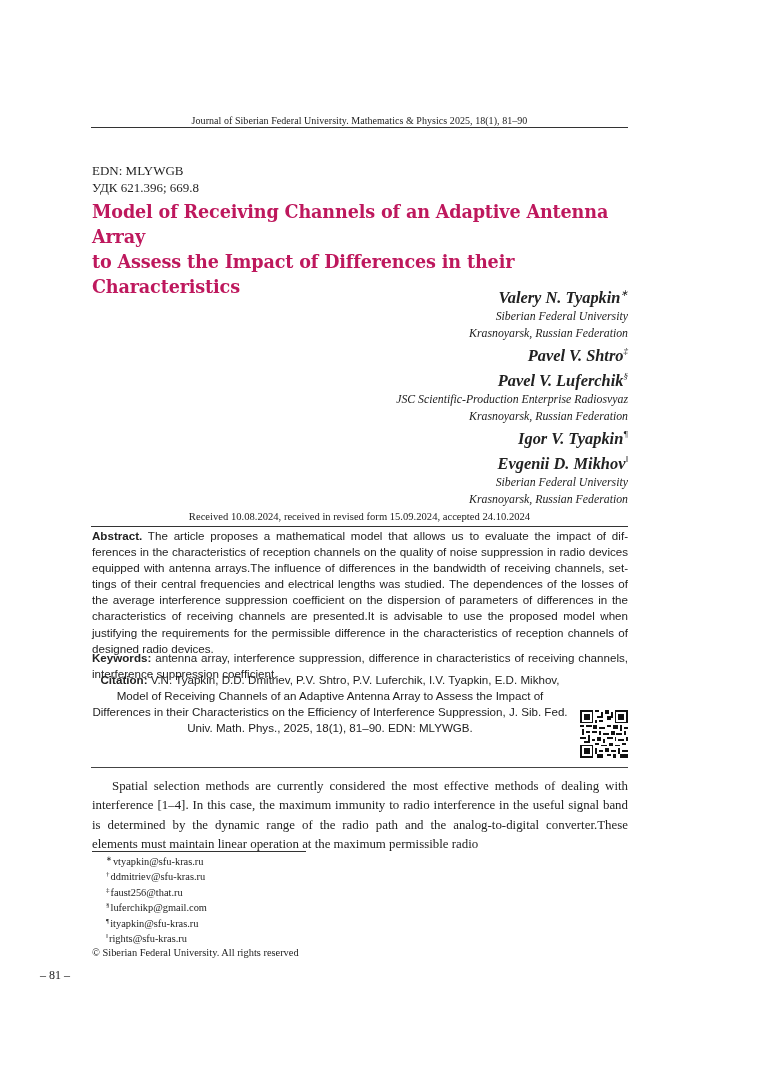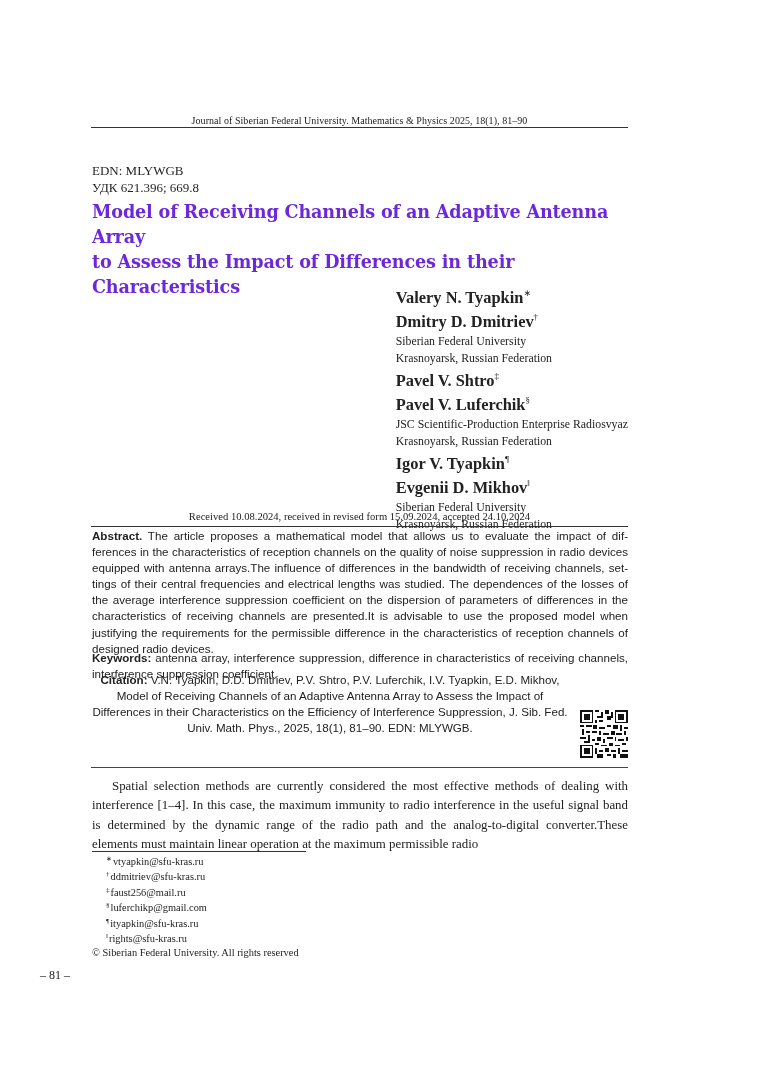--- a/index.html
+++ b/index.html
@@ -5,22 +5,22 @@
     html, body { margin: 0; padding: 0; background: #ffffff; }
     body { width: 764px; height: 1080px; position: relative; overflow: hidden;
       font-family: "DejaVu Serif", "Liberation Serif", serif; color: #1a1a1a; }
     .page { position: absolute; left: 0; top: 0; width: 764px; height: 819px; }
     .running-head { position: absolute; left: 91px; width: 537px; top: 115px; text-align: center;
       font-size: 10px; color: #222; font-family: "Liberation Serif", serif; letter-spacing: 0.05px; }
     .head-rule { position: absolute; left: 91px; width: 537px; top: 127px; height: 0; border-top: 1.2px solid #333; }
     .meta { position: absolute; left: 92px; top: 162px; font-family: "Liberation Serif", serif;
       font-size: 13px; line-height: 17px; color: #1f1f1f; }
     .title { position: absolute; left: 92px; top: 199px; width: 540px; font-family: "DejaVu Serif", serif;
-      font-weight: bold; font-size: 17.6px; line-height: 25px; color: #6d28d9; letter-spacing: -0.15px; }
-    .authors { position: absolute; right: 136px; top: 284px; text-align: left; font-family: "Liberation Serif", serif; }
+      font-weight: bold; font-size: 17.6px; line-height: 25px; color: #be185d; letter-spacing: -0.15px; }
+    .authors { position: absolute; right: 136px; top: 284px; text-align: right; font-family: "Liberation Serif", serif; font-style: italic; }
     .author-name { font-weight: bold; font-size: 16.4px; line-height: 21px; color: #222; white-space: nowrap; }
     .author-name sup { font-weight: normal; font-size: 9px; position: relative; top: -1px; }
     .affil { font-size: 11.8px; line-height: 17px; color: #222; white-space: nowrap; }
     .received { position: absolute; left: 91px; width: 537px; top: 511px; text-align: center;
       font-family: "Liberation Serif", serif; font-size: 10.6px; color: #222; }
     .abs-rule { position: absolute; left: 91px; width: 537px; top: 526px; border-top: 1.2px solid #333; }
     .block { position: absolute; left: 92px; width: 536px; font-family: Liberation Sans, sans-serif;
       font-size: 11.6px; line-height: 16.1px; color: #222; text-align: justify; hyphens: manual; }
     .abstract { top: 528px; }
     .keywords { top: 619px; margin-top: 31px; }
@@ -52,21 +52,20 @@
     <div>УДК 621.396; 669.8</div>
   </div>
 
   <div class="title">
     <div>Model of Receiving Channels of an Adaptive Antenna Array</div>
     <div>to Assess the Impact of Differences in their Characteristics</div>
   </div>
 
   <div class="authors">
     <div class="author-name"><span>Valery N. Tyapkin</span><sup>∗</sup></div>
-    <div class="author-name"><span>Dmitry D. Dmitriev</span><sup>†</sup></div>
     <div class="affil">Siberian Federal University</div>
     <div class="affil">Krasnoyarsk, Russian Federation</div>
     <div class="author-name"><span>Pavel V. Shtro</span><sup>‡</sup></div>
     <div class="author-name"><span>Pavel V. Luferchik</span><sup>§</sup></div>
     <div class="affil">JSC Scientific-Production Enterprise Radiosvyaz</div>
     <div class="affil">Krasnoyarsk, Russian Federation</div>
     <div class="author-name"><span>Igor V. Tyapkin</span><sup>¶</sup></div>
     <div class="author-name"><span>Evgenii D. Mikhov</span><sup>‖</sup></div>
     <div class="affil">Siberian Federal University</div>
     <div class="affil">Krasnoyarsk, Russian Federation</div>
@@ -155,21 +154,21 @@
   </svg>
 
   <div class="cit-rule"></div>
 
   <div class="body-text">Spatial selection methods are currently considered the most effective methods of dealing with interference [1–4]. In this case, the maximum immunity to radio interference in the useful signal band is determined by the dynamic range of the radio path and the analog-to-digital converter.These elements must maintain linear operation at the maximum permissible radio</div>
 
   <div class="fn-rule"></div>
   <div class="footnotes">
     <div class="fn-item"><sup>∗</sup><span>vtyapkin@sfu-kras.ru</span></div>
     <div class="fn-item"><sup>†</sup><span>ddmitriev@sfu-kras.ru</span></div>
-    <div class="fn-item"><sup>‡</sup><span>faust256@mail.ru</span></div>
+    <div class="fn-item"><sup>‡</sup><span>faust256@that.ru</span></div>
     <div class="fn-item"><sup>§</sup><span>luferchikp@gmail.com</span></div>
     <div class="fn-item"><sup>¶</sup><span>ityapkin@sfu-kras.ru</span></div>
     <div class="fn-item"><sup>‖</sup><span>rights@sfu-kras.ru</span></div>
     <div class="copyright">© Siberian Federal University. All rights reserved</div>
   </div>
 
   <div class="page-number">– 81 –</div>
 </div>
 
 </body></html>

